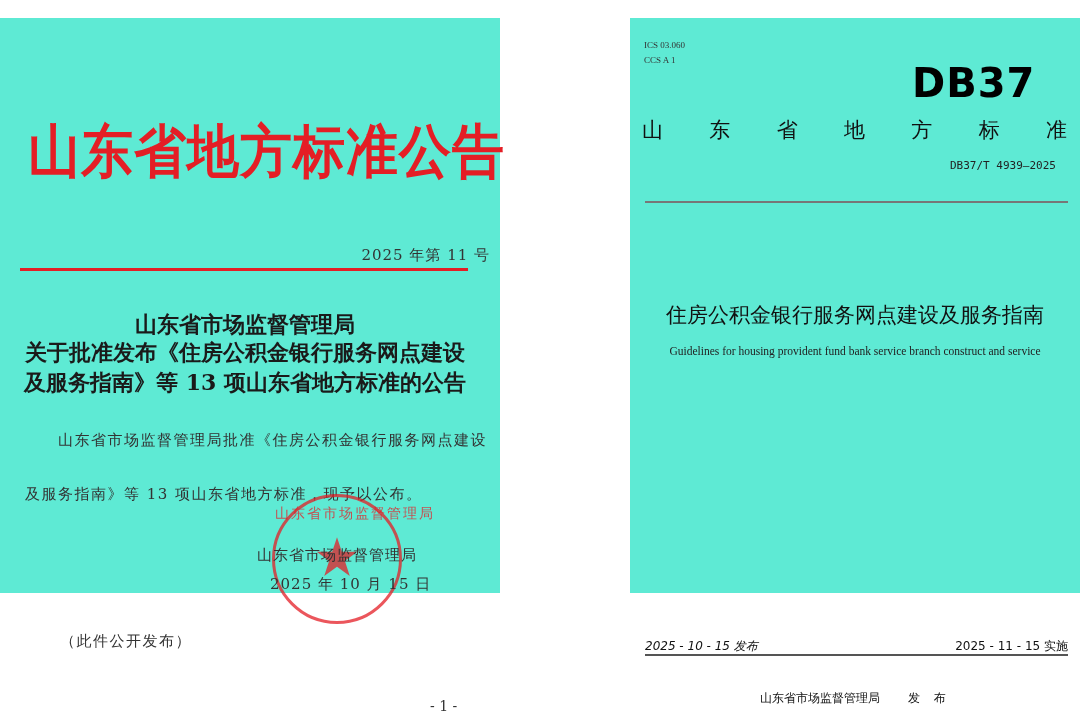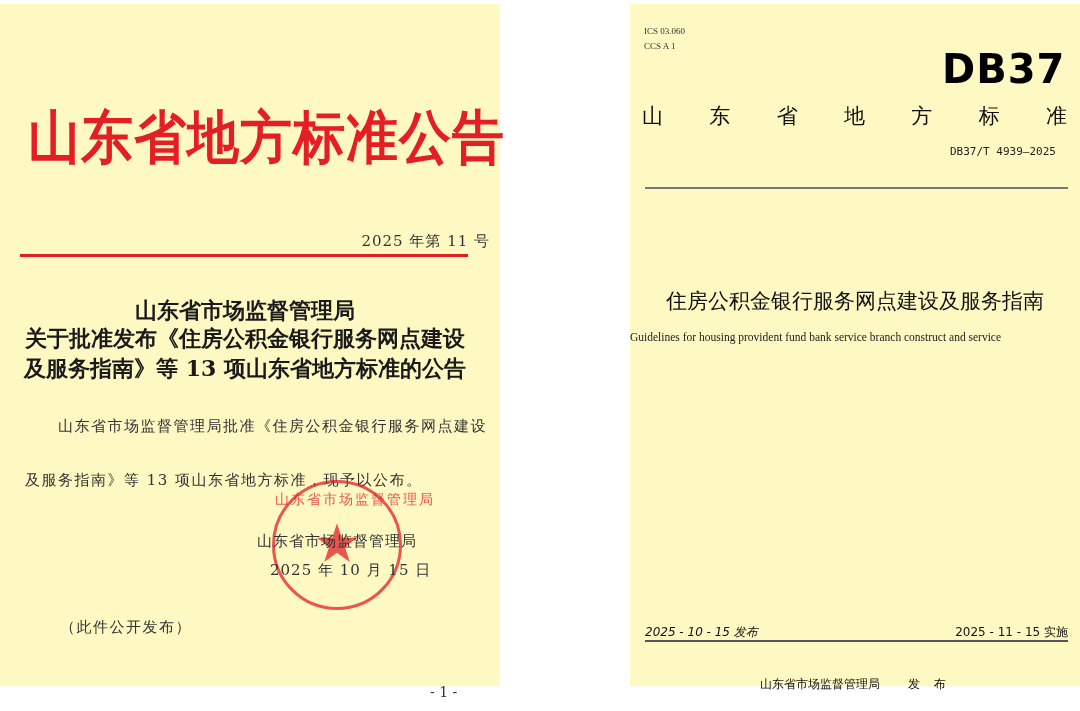--- a/index.html
+++ b/index.html
@@ -1,18 +1,18 @@
 <!DOCTYPE html>
 <html><head>
 <meta charset="utf-8">
 <style>
   html, body { margin: 0; padding: 0; background: #ffffff; }
   body { width: 1080px; height: 711px; position: relative; overflow: hidden;
          font-family: "DejaVu Serif", serif; color: #222; }
-  .page { position: absolute; top: 4px; height: 682px; background: #fef9c3; }
+  .page { position: absolute; top: 18px; height: 575px; background: #5eead4; }
   .left { left: 0; width: 500px; }
   .right { left: 630px; width: 450px; }
   .abs { position: absolute; white-space: nowrap; }
 
   
   .red-title { left: 28px; top: 96px; font-size: 52px; color: #e41e25; font-weight: bold;
                letter-spacing: 1px; font-family: "DejaVu Serif", serif; transform: scaleY(1.1); transform-origin: left top; }
   .issue-no { left: 0; width: 490px; top: 228px; text-align: right; font-size: 15px; color: #333; letter-spacing: 1px; }
   .red-rule { left: 20px; top: 250px; width: 448px; height: 3px; background: #e41e25; }
   .heading { left: 0; width: 490px; text-align: center; font-size: 22px; font-weight: bold; color: #1a1a1a; }
@@ -29,28 +29,28 @@
   .seal-star { position: absolute; left: 40px; top: 38px; width: 44px; height: 44px; }
   .sign-org { left: 257px; top: 528px; font-size: 15px; color: #333; letter-spacing: 1px; }
   .sign-date { left: 270px; top: 557px; font-size: 15px; color: #333; letter-spacing: 1px; }
   .public-note { left: 60px; top: 614px; font-size: 15px; color: #333; letter-spacing: 1.5px; }
   .page-no { left: 430px; top: 680px; font-size: 14px; color: #333; }
 
   
   .ics { left: 14px; top: 22px; font-size: 9px; color: #333; font-family: "Liberation Serif", serif; }
   .ccs { left: 14px; top: 37px; font-size: 9px; color: #333; font-family: "Liberation Serif", serif; }
   .db-logo { left: 282px; top: 42px; font-size: 40px; font-weight: bold; color: #000;
-             font-family: "DejaVu Sans", sans-serif; letter-spacing: 1px; margin-left: 30px; }
+             font-family: "DejaVu Sans", sans-serif; letter-spacing: 1px; }
   .std-type { left: 12px; width: 425px; top: 98px; display: flex; justify-content: space-between;
               font-size: 21px; color: #111; font-family: "DejaVu Sans", sans-serif; }
   .std-no { left: 320px; top: 141px; font-size: 11px; color: #222; font-family: "DejaVu Sans Mono", monospace; }
   .gray-rule { left: 15px; top: 183px; width: 423px; height: 2px; background: #777; }
   .cn-title { left: 0; width: 450px; top: 283px; text-align: center; font-size: 21px; color: #111;
               font-family: "DejaVu Sans", sans-serif; }
-  .en-title { left: 0; width: 450px; top: 327px; font-size: 11.5px; color: #222;
+  .en-title { left: 0; width: 450px; top: 327px; text-align: center; font-size: 11.5px; color: #222;
               font-family: "Liberation Serif", serif; }
   .pub-date { left: 15px; top: 620px; font-size: 12px; color: #111; font-family: "DejaVu Sans", sans-serif; font-style: italic; }
   .impl-date { right: 12px; top: 620px; font-size: 12px; color: #111; font-family: "DejaVu Sans", sans-serif; }
   .bottom-rule { left: 15px; top: 636px; width: 423px; height: 2px; background: #555; }
   .publisher { left: 130px; top: 672px; font-size: 12px; color: #111; font-family: "DejaVu Sans", sans-serif; }
   .publish-word { left: 278px; top: 672px; font-size: 12px; color: #111; letter-spacing: 5px;
                   font-family: "DejaVu Sans", sans-serif; }
 </style>
 </head>
 <body>

